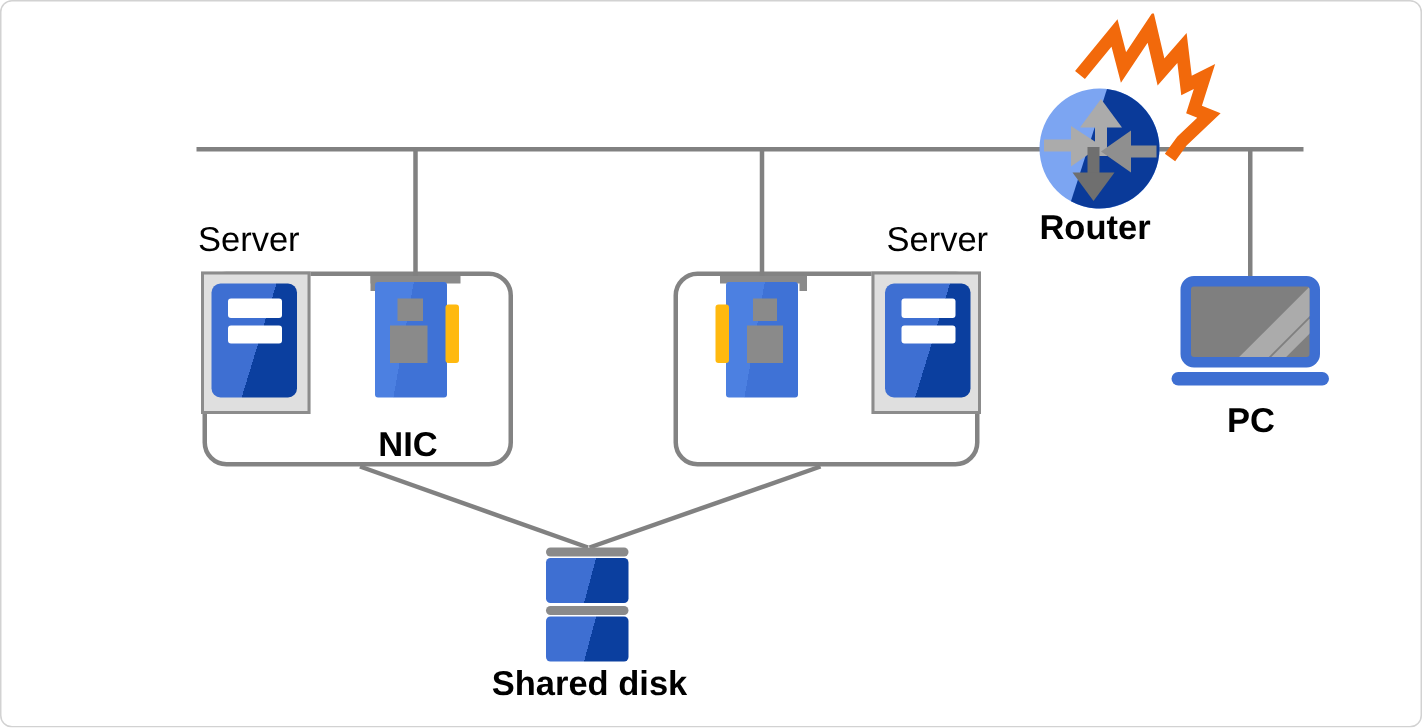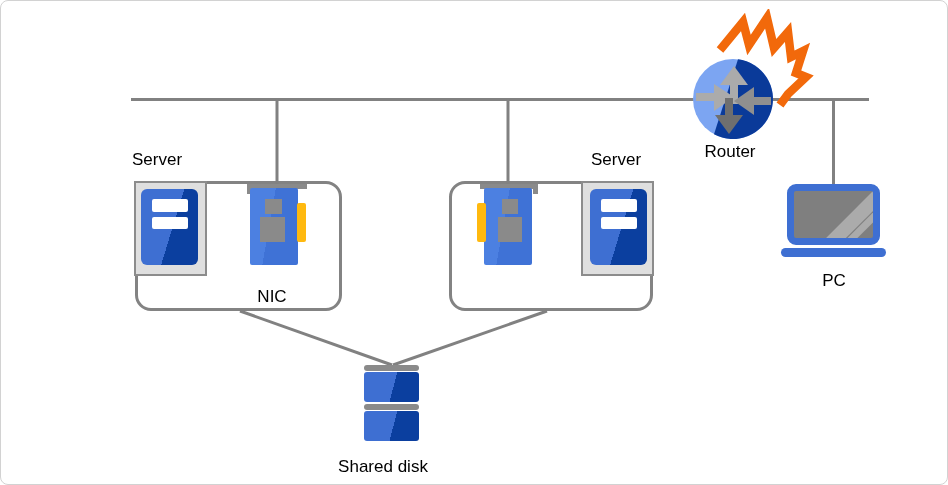--- a/index.html
+++ b/index.html
@@ -11,22 +11,22 @@
   }
   .abs{position:absolute;}
   
   .group-box{
     position:absolute;background:#ffffff;border:3px solid #838383;border-radius:16px;
     box-sizing:border-box;
   }
   
   svg.lines{position:absolute;left:0;top:0;pointer-events:none;}
   
-  .lbl{position:absolute;color:#000;font-size:17px;line-height:23px;white-space:nowrap;}
-  .lbl.center{transform:translateX(-50%);}
+  .lbl{position:absolute;color:#000;font-size:23px;line-height:23px;white-space:nowrap;}
+  .lbl.center{transform:translateX(-50%);font-weight:bold;}
   
   .panel{position:absolute;background:#dfdfdf;border:2px solid #8c8c8c;box-sizing:border-box;}
   .tower{position:absolute;border-radius:6px;background:linear-gradient(107deg,#3e6fd2 54%,#0b3f9f 54%);}
   .tower .bar{position:absolute;background:#ffffff;border-radius:2px;left:11px;width:36px;height:13px;}
   
   .nic-bracket{position:absolute;background:#8a8a8a;height:5px;}
   .nic-stub{position:absolute;background:#8a8a8a;width:5px;height:10px;}
   .nic-card{position:absolute;width:48px;height:77px;border-radius:2px;
     background:linear-gradient(100deg,#4c80e1 42%,#3f72d6 42%);}
   .nic-tab{position:absolute;width:9px;height:39px;border-radius:2px;background:#ffb90f;}
@@ -143,15 +143,15 @@
     <div class="disk-bar" style="top:403px;"></div>
     <div class="disk-block" style="top:410px;"></div>
   </div>
 
 
   <div class="lbl" style="left:131px;top:147px;">Server</div>
   <div class="lbl" style="left:590px;top:147px;">Server</div>
   <div class="lbl center" style="left:271px;top:284px;">NIC</div>
   <div class="lbl center" style="left:729px;top:139px;">Router</div>
   <div class="lbl center" style="left:833px;top:268px;">PC</div>
-  <div class="lbl center" style="left:382px;top:443px;margin-top:11px;">Shared disk</div>
+  <div class="lbl center" style="left:392px;top:443px;">Shared disk</div>
 
 </div>
 
 </body></html>

